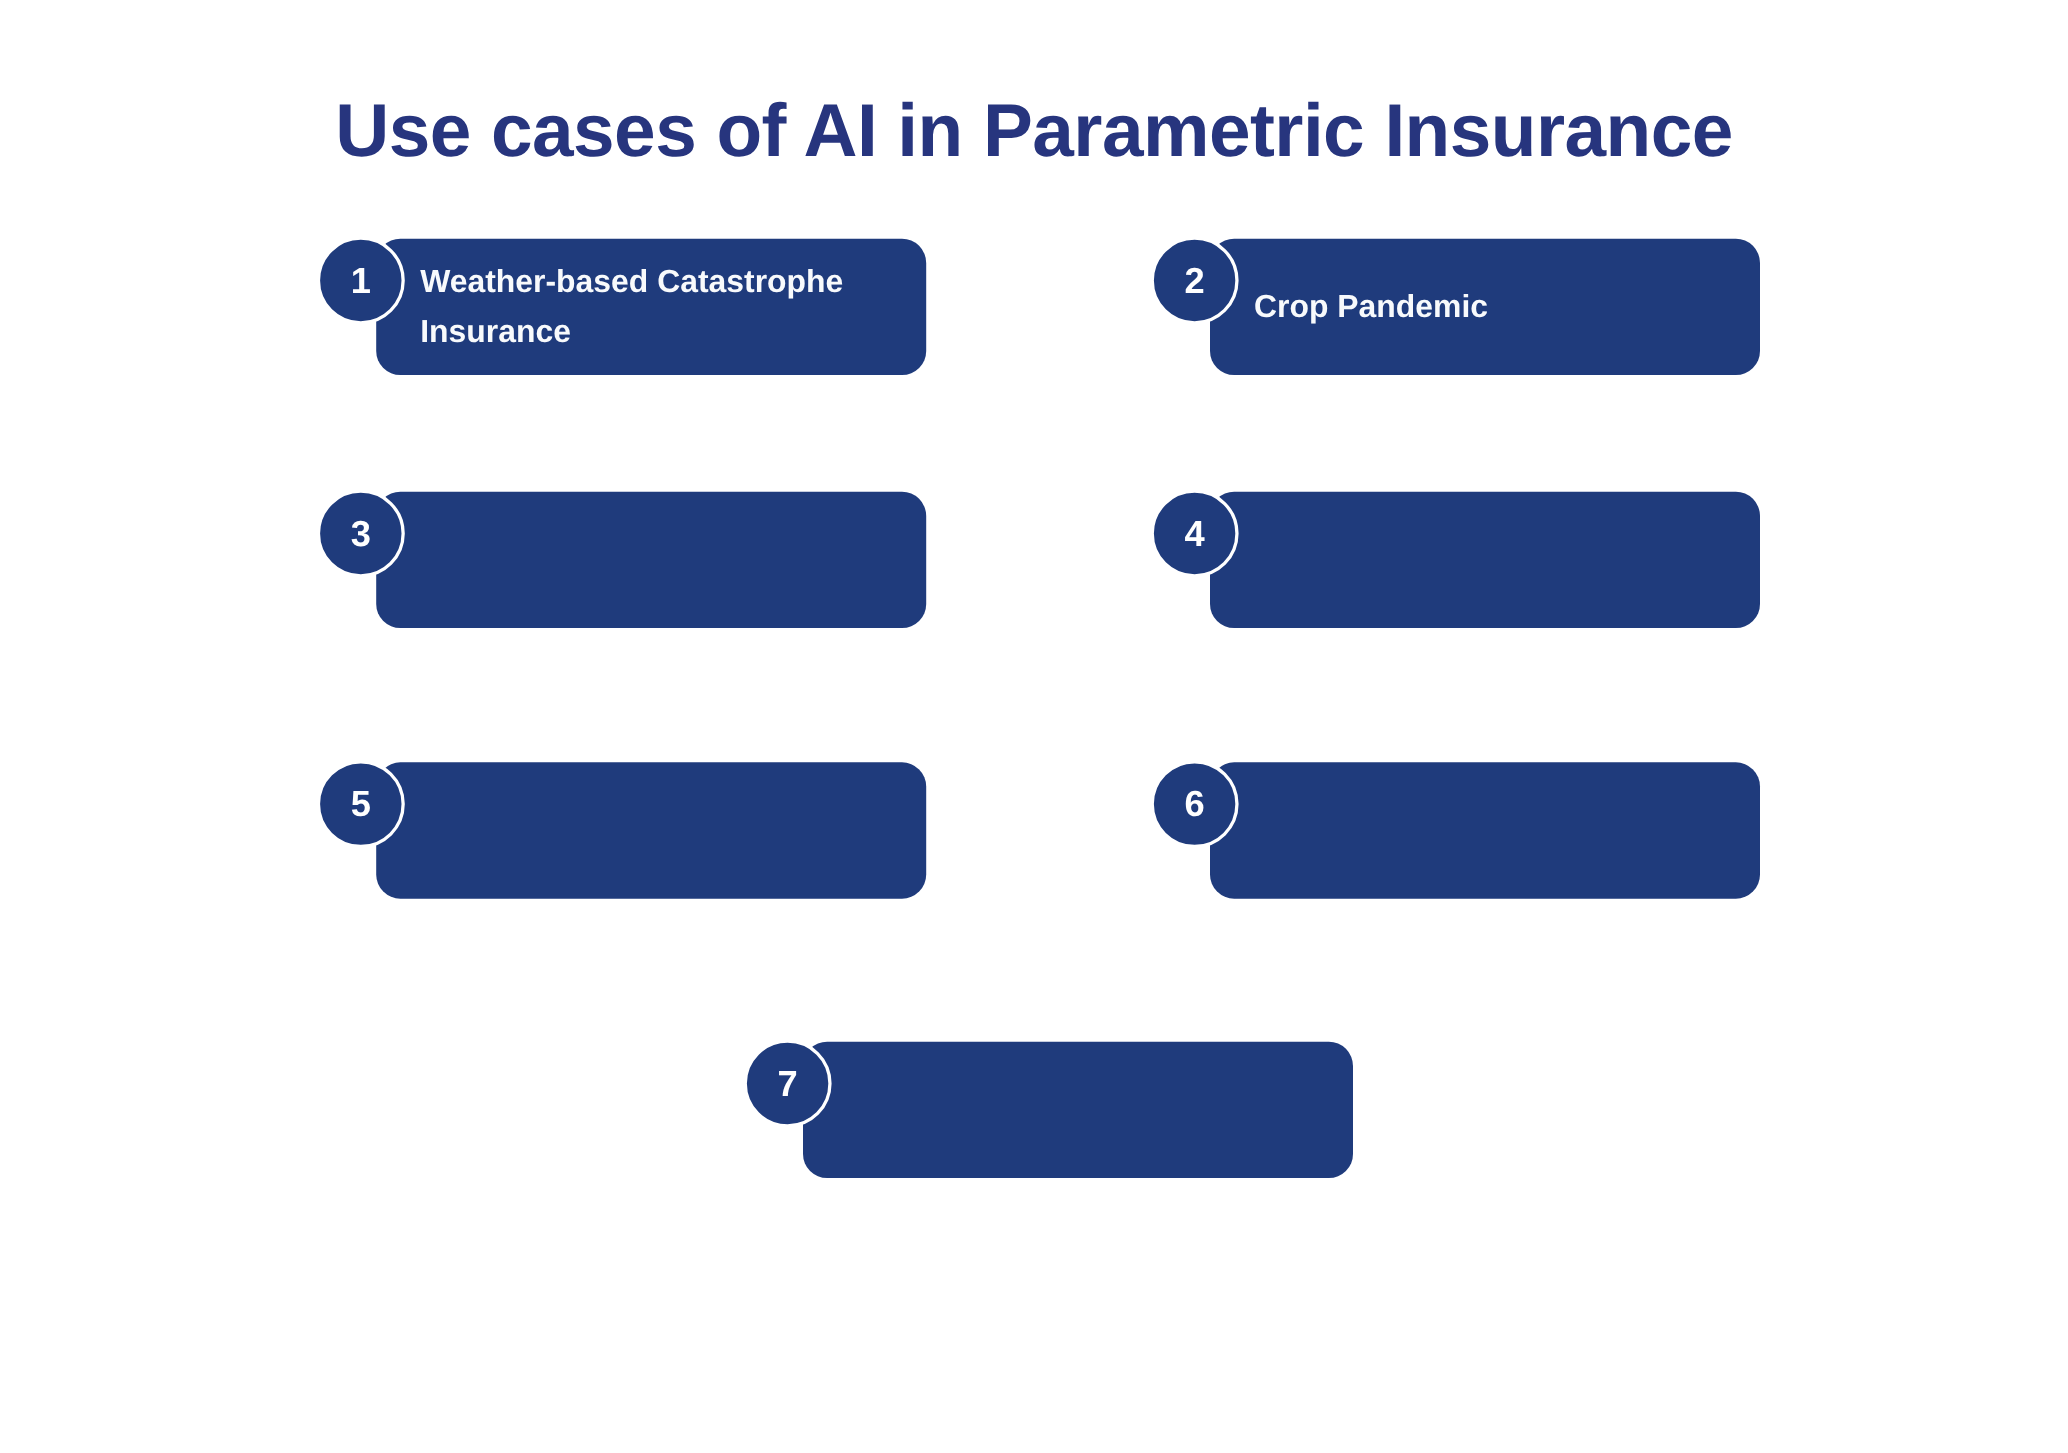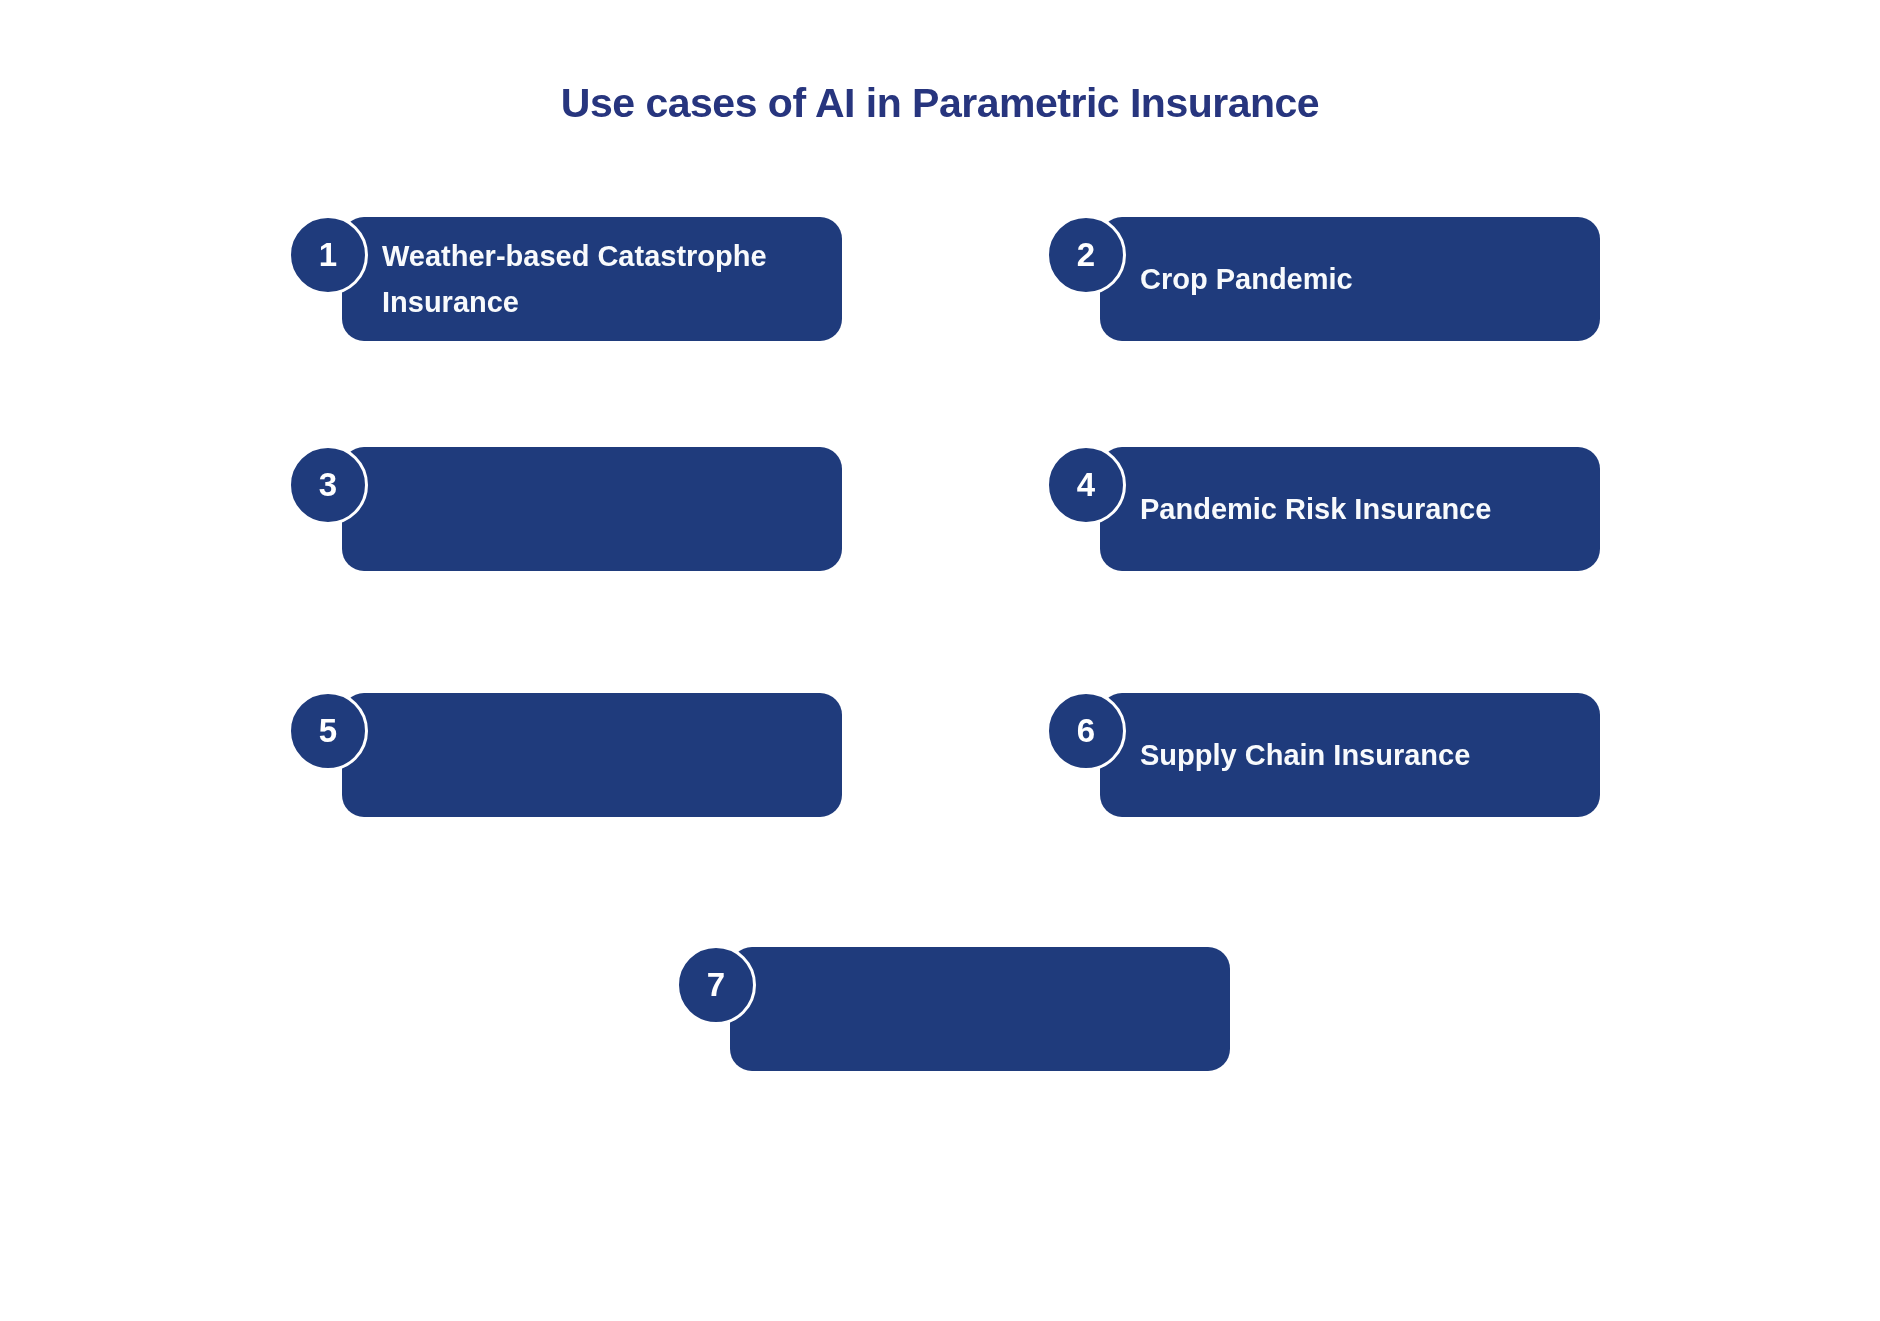--- a/index.html
+++ b/index.html
@@ -19,21 +19,21 @@
     height: 1321px;
     background: var(--bg);
     overflow: hidden;
   }
   .title {
     position: absolute;
     top: 80px;
     left: 0;
     width: 100%;
     text-align: center;
-    font-size: 41px;
+    font-size: 68px;
     font-weight: 800;
     letter-spacing: -0.5px;
     color: var(--title-navy);
   }
   .card {
     position: absolute;
     width: 500px;
     height: 124px;
     background: var(--navy);
     border-radius: 22px;
@@ -98,34 +98,32 @@
   <div class="card p3">
     <div class="badge">
       <span class="num">3</span>
     </div>
   </div>
 
   <div class="card p4">
     <div class="badge">
       <span class="num">4</span>
     </div>
-    <div class="label">Pandemic Risk Insurance</div>
   </div>
 
   <div class="card p5">
     <div class="badge">
       <span class="num">5</span>
     </div>
   </div>
 
   <div class="card p6">
     <div class="badge">
       <span class="num">6</span>
     </div>
-    <div class="label">Supply Chain Insurance</div>
   </div>
 
   <div class="card p7">
     <div class="badge">
       <span class="num">7</span>
     </div>
   </div>
 
 </div>
 

